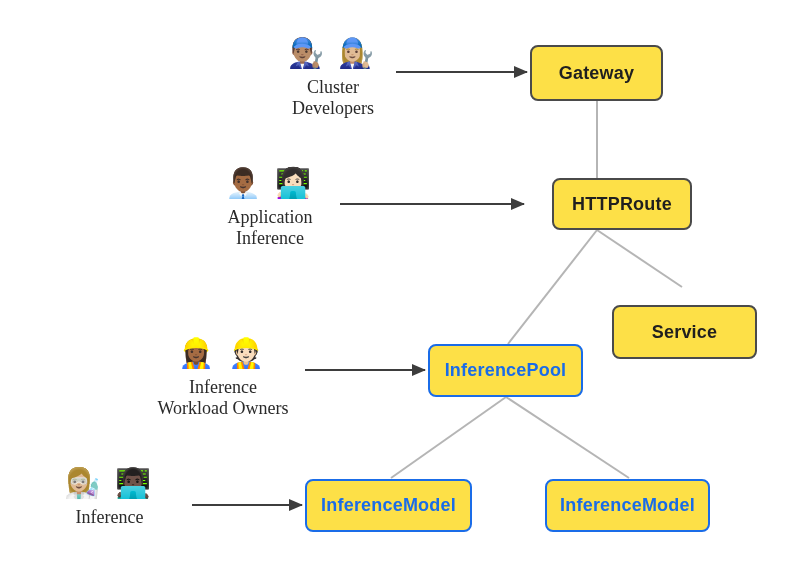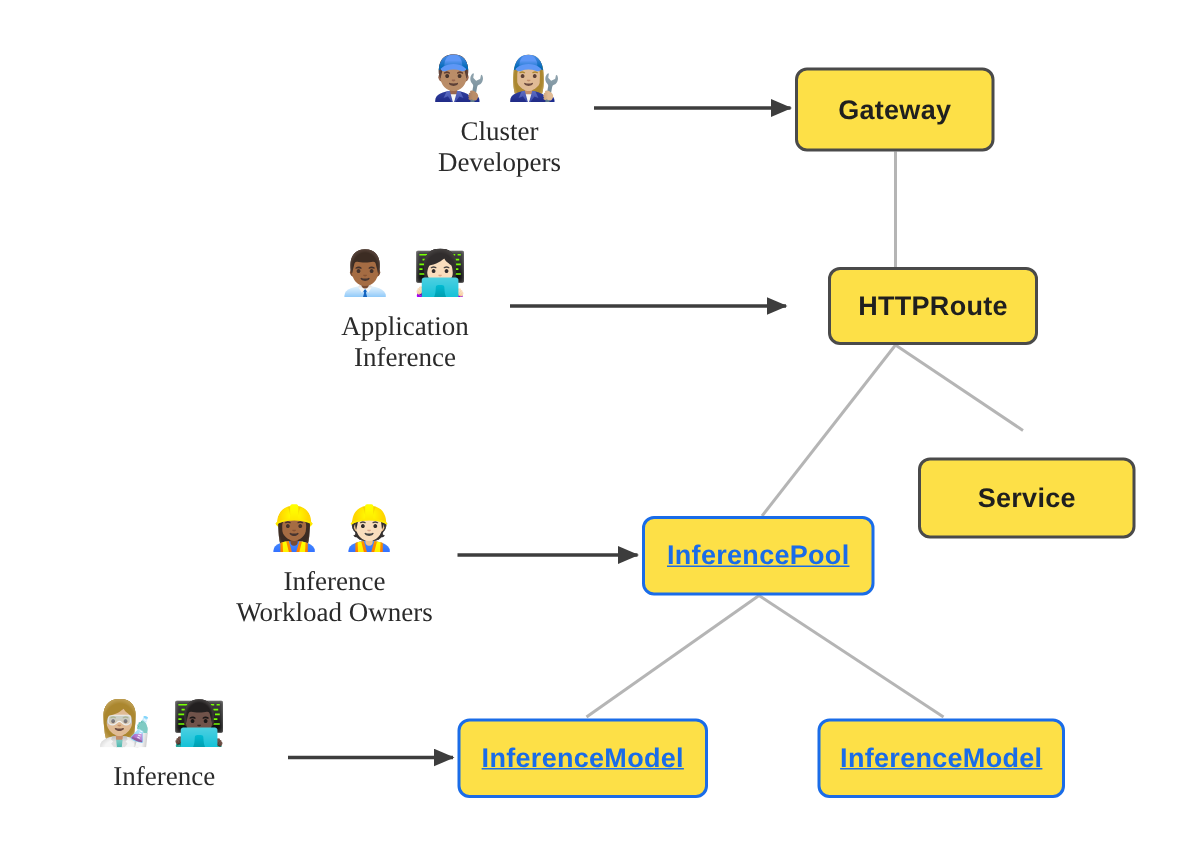--- a/index.html
+++ b/index.html
@@ -28,21 +28,21 @@
   .node{
     position:absolute;
     display:flex;align-items:center;justify-content:center;
     background:#fde047;
     border-radius:8px;
     font-weight:bold;
     font-size:18px;
     letter-spacing:.2px;
   }
   .node.dark{border:2.5px solid var(--node-border-dark);color:var(--node-text-dark);}
-  .node.blue{border:2.5px solid var(--node-border-blue);color:var(--node-text-blue);text-decoration:underline;}
+  .node.blue{border:2.5px solid var(--node-border-blue);color:var(--node-text-blue);}
   .actor{
     position:absolute;
     display:flex;flex-direction:column;align-items:center;
     text-align:center;
   }
   .actor .emojis{
     font-size:29px;
     line-height:40px;
     letter-spacing:3px;
     white-space:nowrap;

